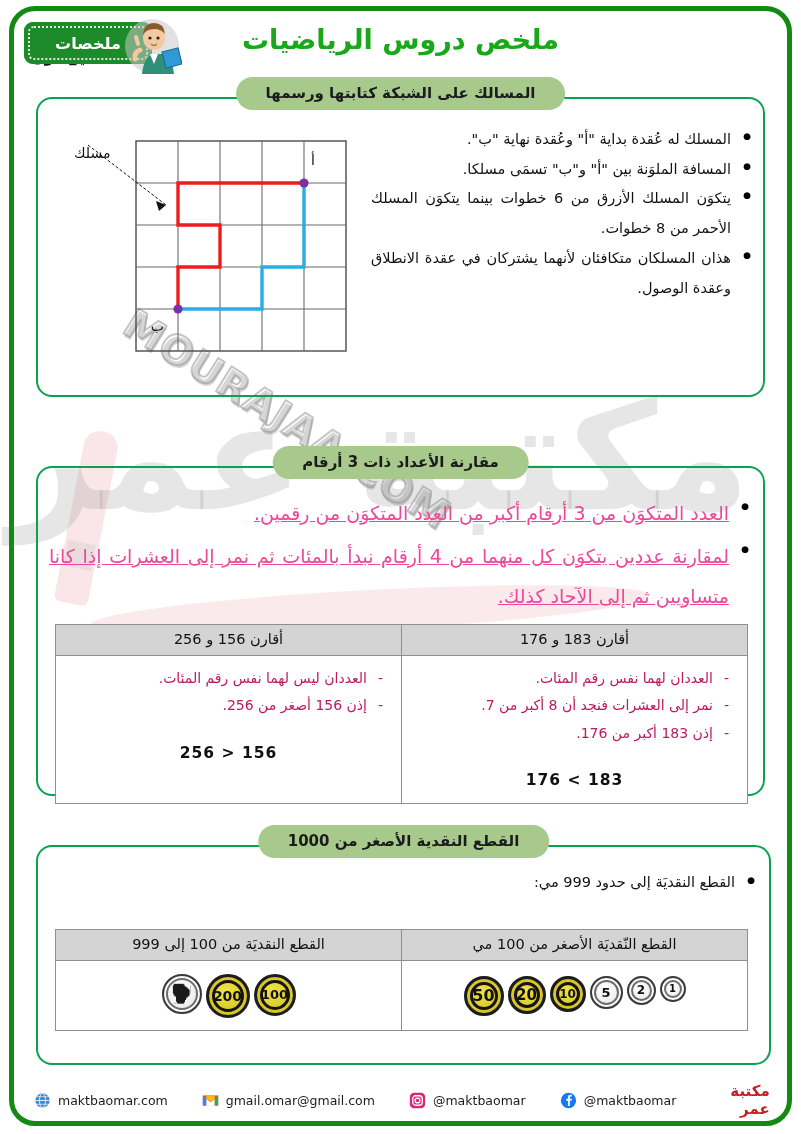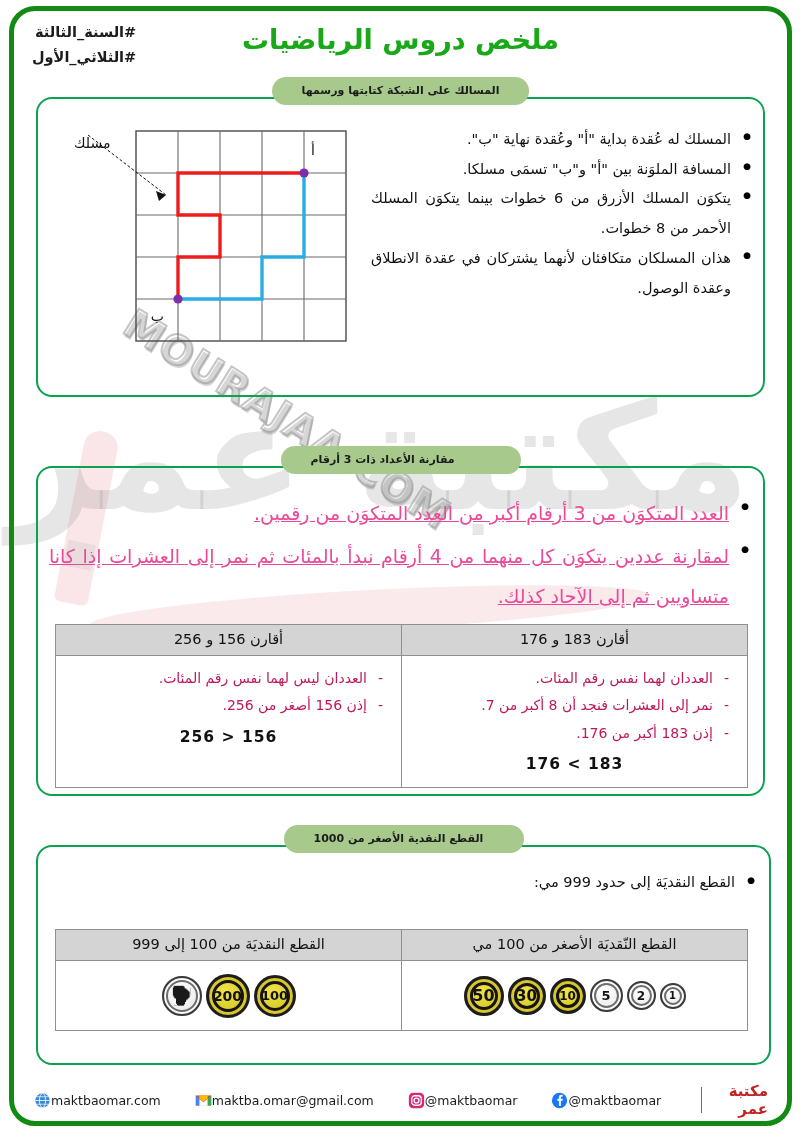--- a/index.html
+++ b/index.html
@@ -142,22 +142,22 @@
   }
   .sec-pill {
     position: absolute;
     top: -22px;
     left: 50%;
     transform: translateX(-50%);
     min-width: 240px;
     padding: 7px 30px 8px;
     background: #a7ca8c;
     border-radius: 22px;
-    text-align: left;
-    font-size: 11px;
+    text-align: center;
+    font-size: 15px;
     font-weight: bold;
     color: #1b1b1b;
     white-space: nowrap;
     z-index: 5;
   }
   .sec-body { position: relative; width: 100%; height: 100%; }
 
   
   #sec1 { left: 36px; top: 97px; width: 729px; height: 300px; }
   .bullets {
@@ -179,21 +179,21 @@
   .bullets li::before {
     content: "\25CF";
     position: absolute;
     right: 0; top: 0;
     font-size: 9px;
     line-height: 2.6;
     color: #000;
   }
   .grid-wrap {
     position: absolute;
-    left: 28px; top: 12px;
+    left: 28px; top: 22px;
     width: 320px; height: 250px;
   }
   .label-maslak {
     position: absolute;
     left: 8px; top: 24px;
     font-size: 14px;
     color: #111;
   }
 
   
@@ -256,21 +256,21 @@
     line-height: 1.95;
     padding-right: 18px;
     text-align: right;
   }
   .cmp-list li::before {
     content: "-";
     position: absolute;
     right: 2px; top: 0;
   }
   .cmp-result {
-    margin-top: 8px;
+    margin-top: 24px;
     text-align: center;
     font-size: 15.5px;
     font-weight: bold;
     color: #111;
     direction: ltr;
     letter-spacing: 1px;
   }
 
   
   #sec3 { left: 36px; top: 845px; width: 735px; height: 220px; }
@@ -316,21 +316,20 @@
     padding: 6px 10px 8px;
     text-align: center;
   }
   .coin-table td {
     height: 70px;
     padding: 6px 4px;
     text-align: center;
   }
   .coin-row {
     display: flex;
-    align-items: center;
     justify-content: center;
     gap: 4px;
     direction: ltr;
   }
   .coin {
     position: relative;
     border-radius: 50%;
     display: flex; align-items: center; justify-content: center;
     font-weight: bold;
     color: #111;
@@ -367,20 +366,21 @@
     left: 18px; top: 1078px;
     width: 766px; height: 44px;
     display: flex;
     align-items: center;
     direction: ltr;
     padding: 0 16px;
   }
   .f-item {
     display: flex;
     align-items: center;
+    gap: 7px;
     font-size: 12.5px;
     color: #1b1b1b;
     margin-right: 34px;
     white-space: nowrap;
   }
   .f-icon {
     width: 17px; height: 17px;
     display: inline-flex;
     align-items: center; justify-content: center;
     flex: 0 0 auto;
@@ -412,20 +412,38 @@
   <div class="outer-frame"></div>
 
   <div class="header">
     <div class="hashtags">
       <div>#السنة_الثالثة</div>
       <div>#الثلاثي_الأول</div>
     </div>
 
     <div class="main-title">ملخص دروس الرياضيات</div>
 
+    <div class="badge-wrap">
+      <div class="badge">
+        <span>ملخصات</span>
+      </div>
+      <svg class="mascot" viewBox="0 0 66 60">
+        <circle cx="36" cy="30" r="27" fill="#c9c9c9" opacity="0.55"></circle>
+        <path d="M26 58 q2-18 12-20 l8 0 q10 2 12 20 z" fill="#2f8f78"></path>
+        <path d="M34 38 l4 10 l4-10 z" fill="#ffffff"></path>
+        <ellipse cx="38" cy="22" rx="11" ry="12" fill="#f3c9a2"></ellipse>
+        <path d="M27 19 q1-12 11-12 q10 0 11 11 q-4-5-11-5 q-8 0-11 6 z" fill="#8a5a2b"></path>
+        <circle cx="34" cy="22" r="1.6" fill="#222"></circle>
+        <circle cx="42" cy="22" r="1.6" fill="#222"></circle>
+        <path d="M35 28 q3 3 6 0" stroke="#a8724a" stroke-width="1.2" fill="none"></path>
+        <path d="M46 36 l16 -4 l4 16 l-16 4 z" fill="#2f9bd6" stroke="#1c6f9c" stroke-width="1.2"></path>
+        <path d="M24 34 q-6 2 -5 9" stroke="#f3c9a2" stroke-width="5" fill="none" stroke-linecap="round"></path>
+        <path d="M22 28 l-2 -7" stroke="#f3c9a2" stroke-width="4" fill="none" stroke-linecap="round"></path>
+      </svg>
+    </div>
   </div>
 
   <div class="section" id="sec1">
     <div class="sec-pill">المسالك على الشبكة كتابتها ورسمها</div>
     <div class="sec-body">
 
       <div class="grid-wrap">
         <div class="label-maslak">مسلك</div>
         <svg viewBox="0 0 320 250" width="320" height="250">
 
@@ -514,21 +532,21 @@
           <th style="width:50%">القطع النّقديَة الأصغر من 100 مي</th>
           <th style="width:50%">القطع النقديَة من 100 إلى 999</th>
         </tr>
         <tr>
           <td>
             <div class="coin-row" id="coins-right">
                   <div class="coin gold" style="width: 40px; height: 40px; font-size: 16px;">
                     <span class="val">50</span>
                   </div>
                   <div class="coin gold" style="width: 38px; height: 38px; font-size: 15px;">
-                    <span class="val">30</span>
+                    <span class="val">20</span>
                   </div>
                   <div class="coin gold" style="width: 36px; height: 36px; font-size: 12px;">
                     <span class="val">10</span>
                   </div>
                   <div class="coin silver" style="width: 33px; height: 33px; font-size: 13px;">
                     <span class="val">5</span>
                   </div>
                   <div class="coin silver" style="width: 29px; height: 29px; font-size: 12px;">
                     <span class="val">2</span>
                   </div>
@@ -573,21 +591,21 @@
     <div class="f-item">
       <span class="f-icon">
         <svg viewBox="0 0 20 16" width="18" height="15">
           <path d="M1 2 h18 v12 h-18 z" fill="#fff" stroke="#ddd" stroke-width="0.5"></path>
           <path d="M1 2 l0 12 l4 0 l0-8 l5 4 l5-4 l0 8 l4 0 l0-12 z" fill="#ea4335"></path>
           <path d="M1 2 l0 12 l4 0 l0-8.5 z" fill="#4285f4"></path>
           <path d="M19 2 l0 12 l-4 0 l0-8.5 z" fill="#34a853"></path>
           <path d="M5 5.5 l5 4 l5-4 l0-3.5 l-10 0 z" fill="#fbbc04"></path>
         </svg>
       </span>
-      <span>maktba.omar@gmail.com</span>
+      <span>gmail.omar@gmail.com</span>
     </div>
 
     <div class="f-item">
       <span class="f-icon">
         <svg viewBox="0 0 20 20" width="17" height="17">
           <rect x="1" y="1" width="18" height="18" rx="5" fill="#d62976"></rect>
           <rect x="4.4" y="4.4" width="11.2" height="11.2" rx="3.4" fill="none" stroke="#fff" stroke-width="1.5"></rect>
           <circle cx="10" cy="10" r="2.9" fill="none" stroke="#fff" stroke-width="1.5"></circle>
           <circle cx="14.4" cy="5.7" r="1" fill="#fff"></circle>
         </svg>

